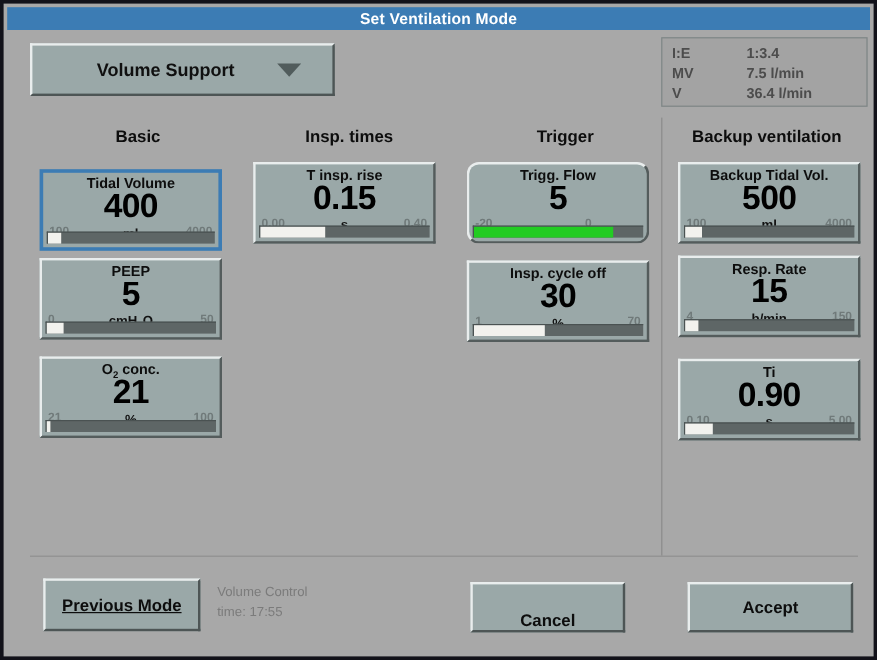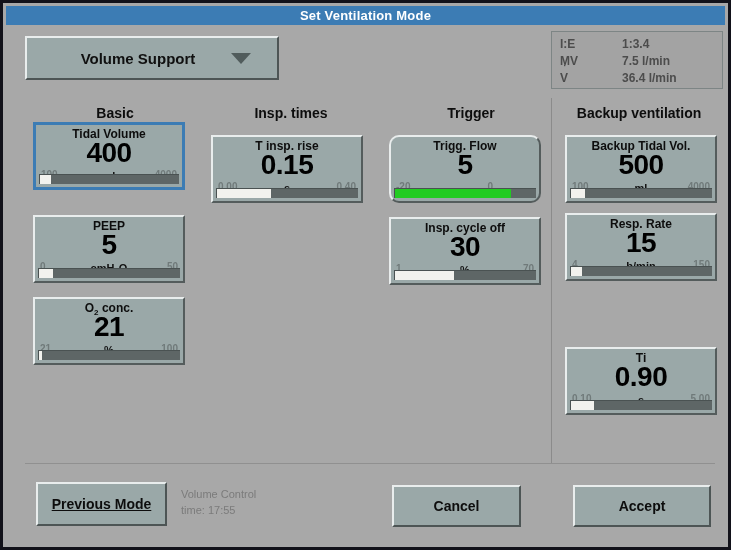--- a/index.html
+++ b/index.html
@@ -242,21 +242,21 @@
     </div>
   </div>
 
   <div class="col-header" style="left:22px; top:102px; width:180px;">Basic</div>
   <div class="col-header" style="left:198px; top:102px; width:180px;">Insp. times</div>
   <div class="col-header" style="left:378px; top:102px; width:180px;">Trigger</div>
   <div class="col-header" style="left:552px; top:102px; width:168px;">Backup ventilation</div>
 
   <div id="vdiv"></div>
 
-  <div class="pbox selected" style="left:30px; top:119px;text-decoration:underline;">
+  <div class="pbox selected" style="left:30px; top:138px;text-decoration:underline;">
     <div class="inner">
       <div class="p-label">Tidal Volume</div>
       <div class="p-value">400</div>
       <div class="p-min">100</div>
       <div class="p-unit">ml</div>
       <div class="p-max">4000</div>
       <div class="p-slider">
         <div class="p-fill" style="width: 8%;"></div>
       </div>
     </div>
@@ -346,21 +346,21 @@
       <div class="p-value">15</div>
       <div class="p-min">4</div>
       <div class="p-unit">b/min</div>
       <div class="p-max">150</div>
       <div class="p-slider">
         <div class="p-fill" style="width: 8%;"></div>
       </div>
     </div>
   </div>
 
-  <div class="pbox" style="left:562px; top:296px;margin-top:48px;">
+  <div class="pbox" style="left:562px; top:296px;">
     <div class="inner">
       <div class="p-label">Ti</div>
       <div class="p-value">0.90</div>
       <div class="p-min">0.10</div>
       <div class="p-unit">s</div>
       <div class="p-max">5.00</div>
       <div class="p-slider">
         <div class="p-fill" style="width: 16%;"></div>
       </div>
     </div>
@@ -370,21 +370,21 @@
 
   <div class="btn" style="left:33px; top:479px; width:131px; height:44px;text-decoration:underline;">
     <span>Previous Mode</span>
   </div>
 
   <div id="status-text">
     <div>Volume Control</div>
     <div>time: 17:55</div>
   </div>
 
-  <div class="btn" style="left:389px; top:482px; width:129px; height:42px;">
+  <div class="btn" style="left:389px; top:482px; width:129px; height:42px;align-items:flex-end;">
     <span>Cancel</span>
   </div>
 
   <div class="btn" style="left:570px; top:482px; width:138px; height:42px;">
     <span>Accept</span>
   </div>
 
 </div>
 
 </body></html>

